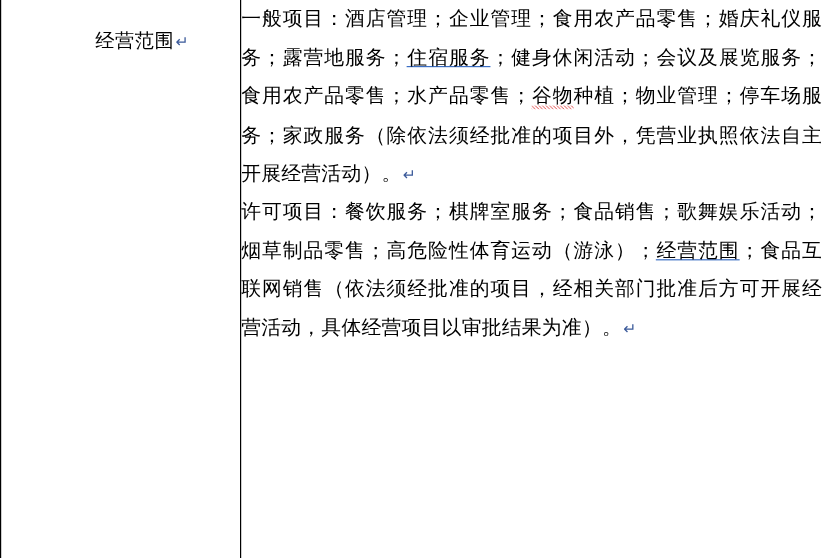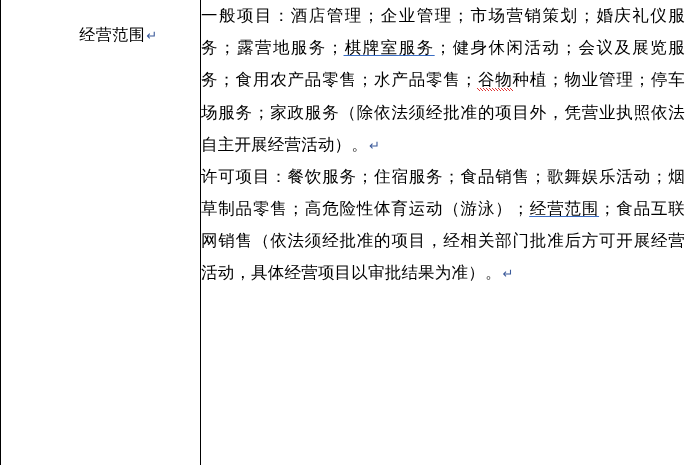--- a/index.html
+++ b/index.html
@@ -88,21 +88,21 @@
   <tbody>
       <tr>
     <td class="cell-label">
       <div class="edge-left"></div>
       <div class="cell-label-inner">
         <span>经营范围</span><span class="pilcrow">↵</span>
       </div>
     </td>
     <td class="cell-content">
       <p class="para">
-        <span>一般项目：酒店管理；企业管理；市场营销策划；婚庆礼仪服务；露营地服务；</span><span class="u-blue">棋牌室服务</span><span>；健身休闲活动；会议及展览服务；食用农产品零售；水产品零售；</span><span class="u-red-wave">谷物</span><span>种植；物业管理；停车场服务；家政服务（除依法须经批准的项目外，凭营业执照依法自主开展经营活动）。</span><span class="pilcrow">↵</span>
+        <span>一般项目：酒店管理；企业管理；食用农产品零售；婚庆礼仪服务；露营地服务；</span><span class="u-blue">住宿服务</span><span>；健身休闲活动；会议及展览服务；食用农产品零售；水产品零售；</span><span class="u-red-wave">谷物</span><span>种植；物业管理；停车场服务；家政服务（除依法须经批准的项目外，凭营业执照依法自主开展经营活动）。</span><span class="pilcrow">↵</span>
       </p>
       <p class="para">
-        <span>许可项目：餐饮服务；住宿服务；食品销售；歌舞娱乐活动；烟草制品零售；高危险性体育运动（游泳）；</span><span class="u-blue">经营范围</span><span>；食品互联网销售（依法须经批准的项目，经相关部门批准后方可开展经营活动，具体经营项目以审批结果为准）。</span><span class="pilcrow">↵</span>
+        <span>许可项目：餐饮服务；棋牌室服务；食品销售；歌舞娱乐活动；烟草制品零售；高危险性体育运动（游泳）；</span><span class="u-blue">经营范围</span><span>；食品互联网销售（依法须经批准的项目，经相关部门批准后方可开展经营活动，具体经营项目以审批结果为准）。</span><span class="pilcrow">↵</span>
       </p>
     </td>
   </tr>
 </tbody>
   </table>
 
 </body></html>

